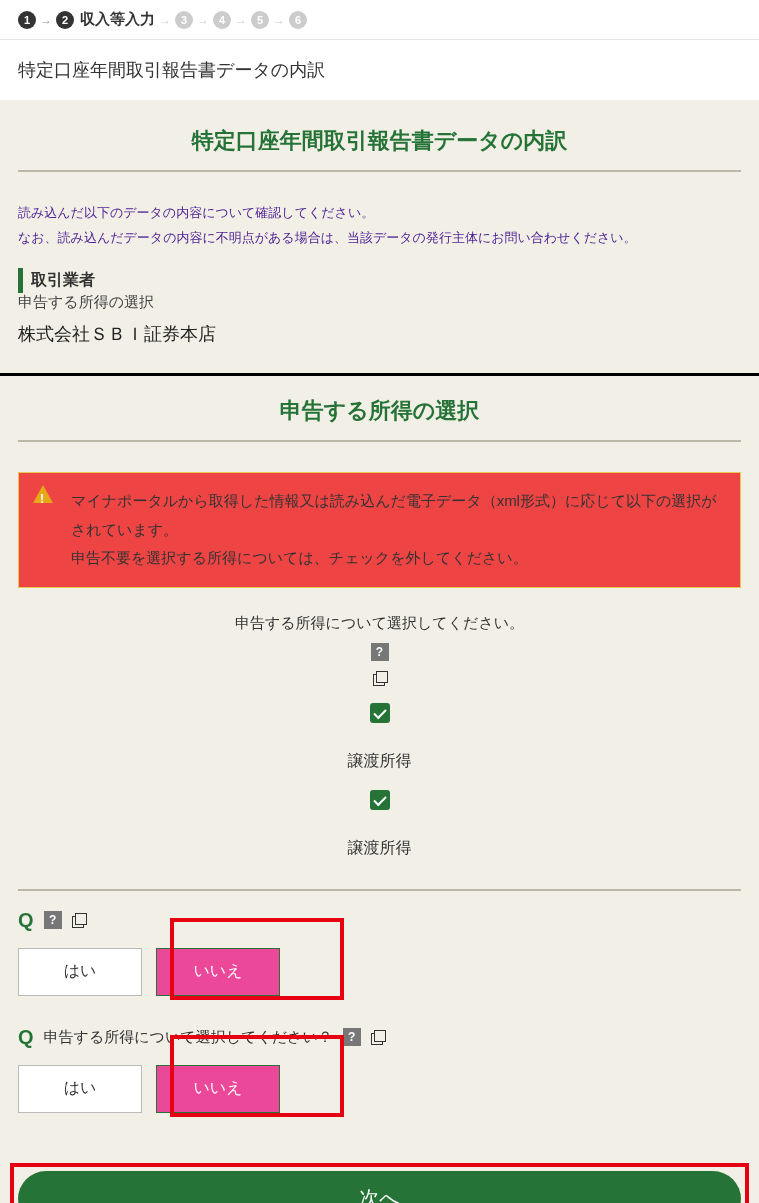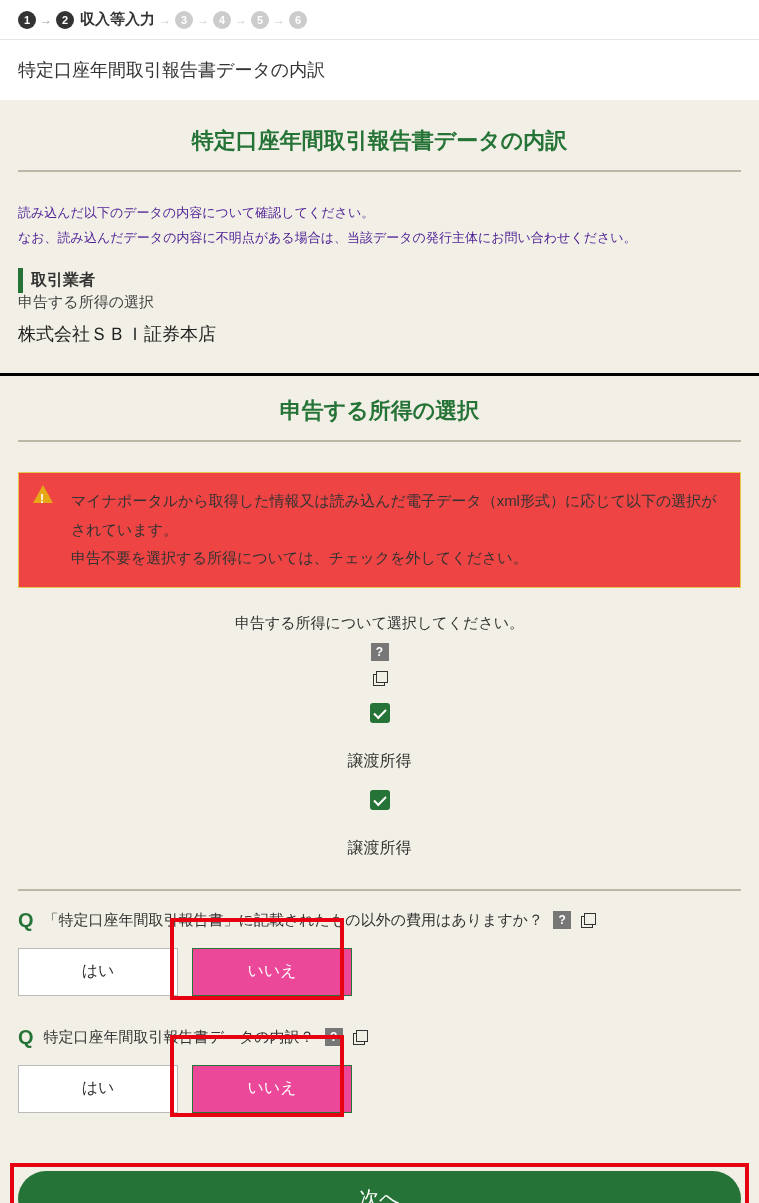--- a/index.html
+++ b/index.html
@@ -166,21 +166,21 @@
     position: absolute;
     border: 4px solid #e60012;
     left: 152px;
     top: -22px;
     width: 174px;
     height: 82px;
     pointer-events: none;
   }
   .btn-pair { display: flex; gap: 14px; }
   .choice-btn {
-    width: 160px; height: 48px;
+    width: 124px; height: 48px;
     font-size: 16px;
     display: flex; align-items: center; justify-content: center;
     cursor: pointer;
   }
   .choice-no { background: #fff; border: 1px solid #bbb; color: #333; }
   .choice-yes { background: #ec4899; border: 1px solid #267337; color: #fff; }
   .big-btn-wrap {
     position: relative;
     padding: 8px;
     margin: 10px 10px 6px 10px;
@@ -256,35 +256,34 @@
     <span class="cb"></span>
     <span>譲渡所得</span>
   </div>
 </div>
 
 <div class="section" style="padding-bottom:10px; margin-top:30px;">
   <hr class="section-hr">
 
   <div class="q-row">
     <span class="q-mark">Q</span>
-    <span>「特定口座年間取引報告書」に記載されたもの以外の費用はありますか？</span>
     <span class="help-icon">?</span>
     <span class="ext-icon"></span>
   </div>
   <div class="btn-pair-wrap">
     <div class="btn-pair">
       <div class="choice-btn choice-no">はい</div>
       <div class="choice-btn choice-yes">いいえ</div>
     </div>
     <div class="red-box-small"></div>
   </div>
 
   <div class="q-row">
     <span class="q-mark">Q</span>
-    <span>特定口座年間取引報告書データの内訳？</span>
+    <span>申告する所得について選択してください？</span>
     <span class="help-icon">?</span>
     <span class="ext-icon"></span>
   </div>
   <div class="btn-pair-wrap">
     <div class="btn-pair">
       <div class="choice-btn choice-no">はい</div>
       <div class="choice-btn choice-yes">いいえ</div>
     </div>
     <div class="red-box-small"></div>
   </div>

